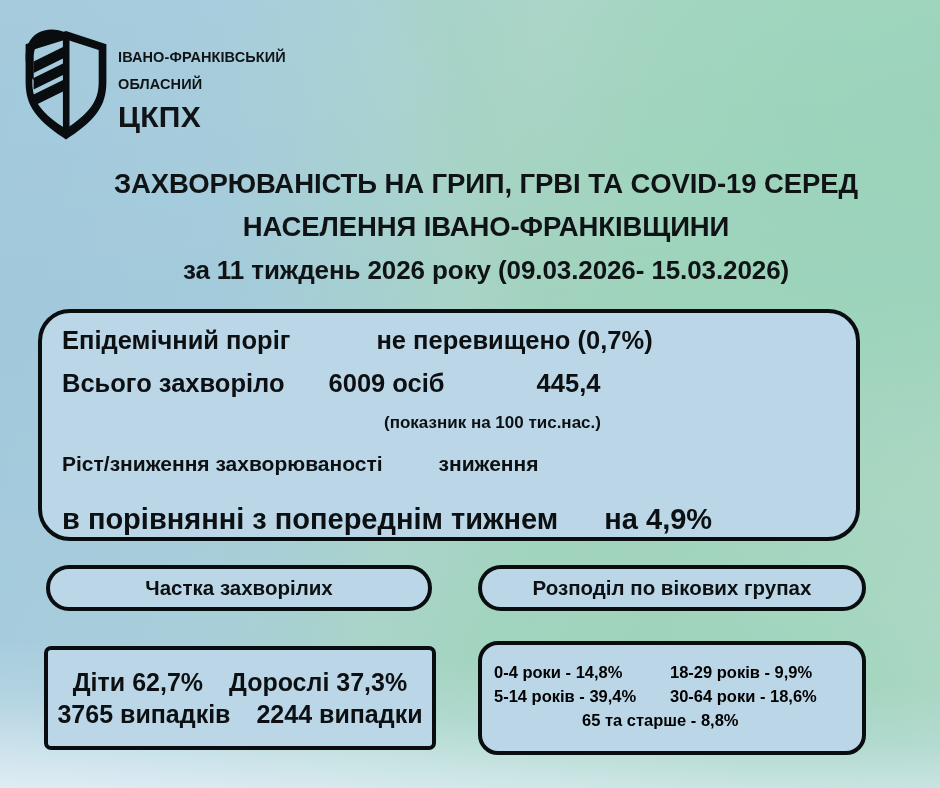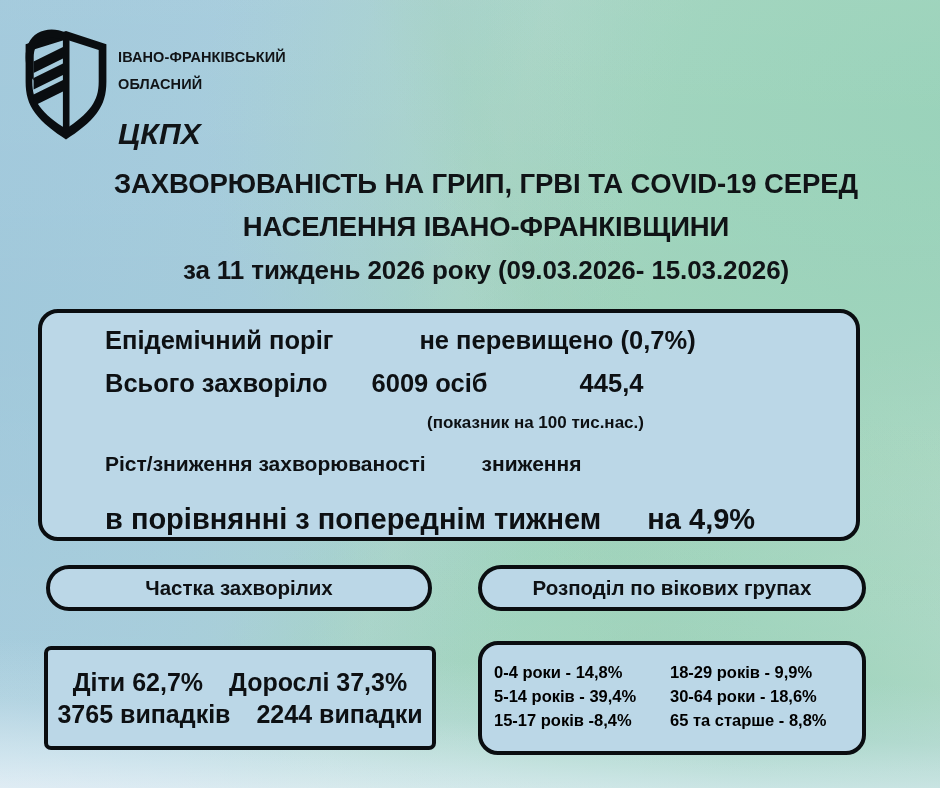--- a/index.html
+++ b/index.html
@@ -102,24 +102,23 @@
     color: #111417;
     line-height: 19px;
     white-space: nowrap;
     margin-top: 8px;
   }
   .logo-abbr {
     font-weight: bold;
     font-size: 30px;
     color: #111417;
     line-height: 36px;
-    margin-top: 22px;
+    margin-top: 5px;
     letter-spacing: 0.3px;
     white-space: nowrap;
-    font-style: italic;
   }
 
   
   #headline {
     position: absolute;
     left: 16px;
     top: 162px;
     width: 940px;
     text-align: center;
     color: #101316;
@@ -142,21 +141,21 @@
 
   
   .panel {
     position: absolute;
     background: #bbd7e7;
     border: 4px solid #0a0d10;
     border-radius: 17px;
     box-sizing: border-box;
   }
 
-  #panel-summary { left: 38px;  top: 309px; width: 822px; height: 232px; border-radius: 20px; padding-left: 43px; }
+  #panel-summary { left: 38px;  top: 309px; width: 822px; height: 232px; border-radius: 32px; }
   #panel-share-head { left: 46px;  top: 565px; width: 386px; height: 46px; border-radius: 23px; }
   #panel-age-head   { left: 478px; top: 565px; width: 388px; height: 46px; border-radius: 23px; }
   #panel-share      { left: 44px;  top: 646px; width: 392px; height: 104px; border-radius: 7px; }
   #panel-age        { left: 478px; top: 641px; width: 388px; height: 114px; border-radius: 20px; }
 
   .panel-inner { position: relative; width: 100%; height: 100%; }
 
   
   .srow {
     position: absolute;
@@ -329,20 +328,19 @@
       <div id="age-grid">
         <div class="age-line">
           <span class="age-cell-l">0-4 роки - 14,8%</span>
           <span class="age-cell-r">18-29 років - 9,9%</span>
         </div>
         <div class="age-line">
           <span class="age-cell-l">5-14 років - 39,4%</span>
           <span class="age-cell-r">30-64 роки - 18,6%</span>
         </div>
         <div class="age-line">
-          <span class="age-cell-l">15-17 років -8,4%</span>
           <span class="age-cell-r">65 та старше - 8,8%</span>
         </div>
       </div>
     </div>
   </div>
 
 </div>
 
 </body></html>

